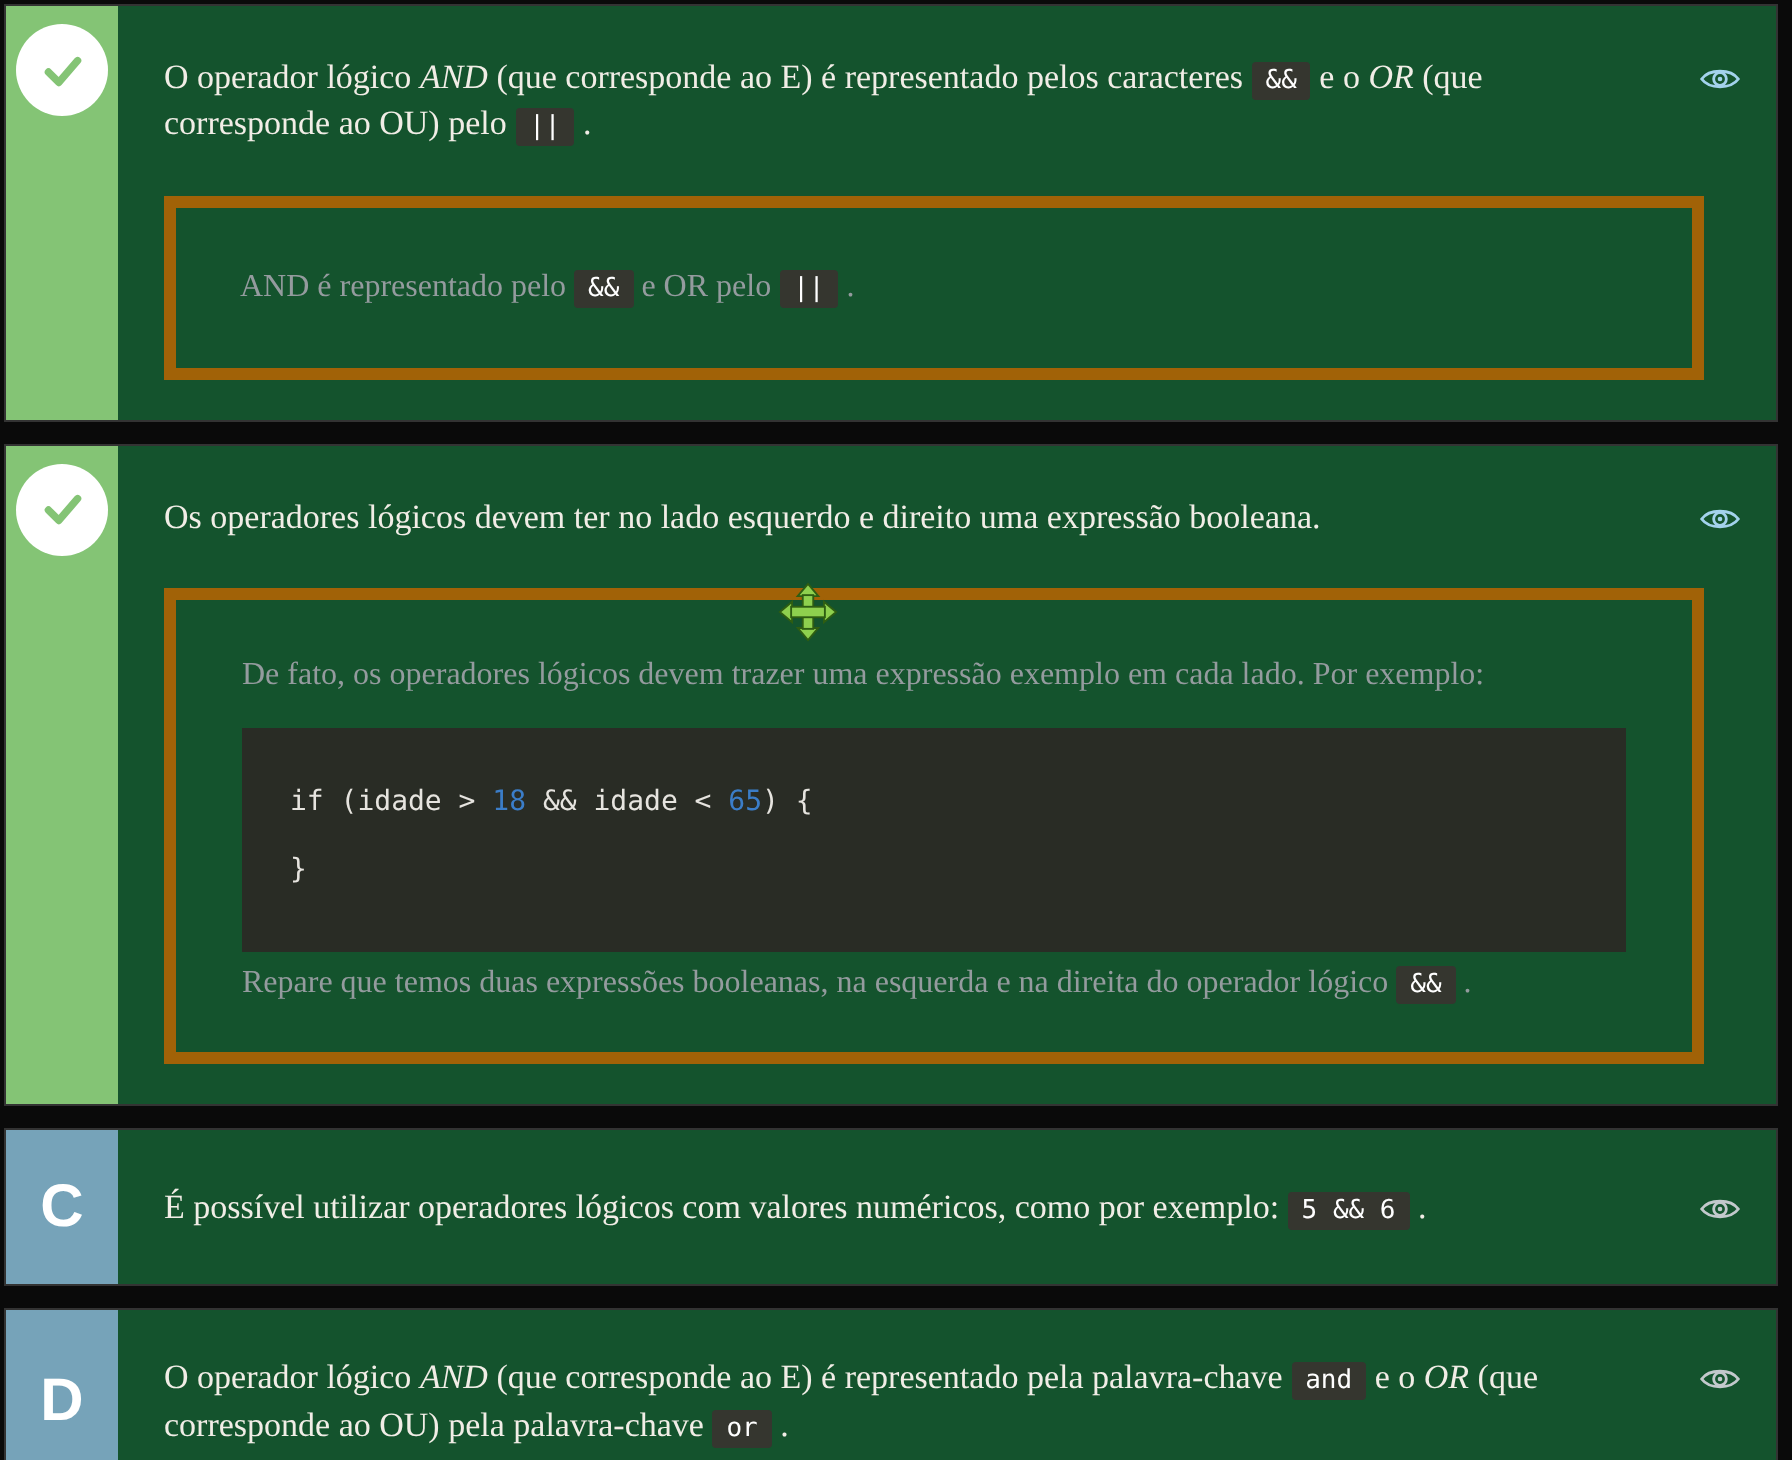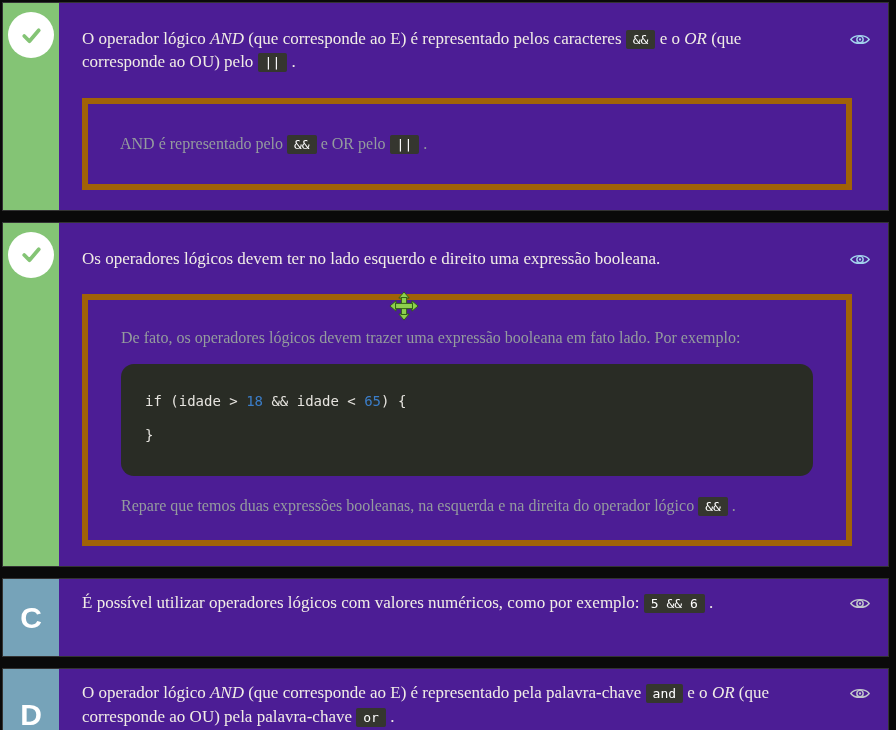--- a/index.html
+++ b/index.html
@@ -5,21 +5,21 @@
   * { box-sizing: border-box; margin: 0; padding: 0; }
   html, body { width: 896px; height: 730px; }
   body {
     background: #0a0a0a;
     font-family: "Liberation Serif", serif;
     overflow: hidden;
     padding: 2px 7px 0 2px;
   }
   .block {
     display: flex;
-    background: #4c1d95;
+    background: #14532d;
     border: 1px solid #333333;
     margin-bottom: 11px;
   }
   .block-a { min-height: 194px; }
   .block-b { min-height: 322px; }
   .block-c { min-height: 79px; }
   .block-d { min-height: 93px; }
   .sidebar {
     flex: 0 0 56px;
     width: 56px;
@@ -41,21 +41,21 @@
     font-size: 30px;
     color: #ffffff;
   }
   .content {
     flex: 1;
     padding: 24px 16px 20px 23px;
     display: flex;
     flex-direction: column;
     min-width: 0;
   }
-  .centered .content { justify-content: flex-start; padding-top: 12px; padding-bottom: 12px; }
+  .centered .content { justify-content: center; padding-top: 12px; padding-bottom: 12px; }
   .title-row { display: flex; align-items: flex-start; }
   .answer-text {
     flex: 1;
     color: #f1ede6;
     font-size: 17px;
     line-height: 1.38;
     margin-right: 28px;
   }
   .answer-text em { font-style: italic; }
   .badge {
@@ -86,38 +86,37 @@
   .fb-text { line-height: 1.5; }
   .code-block {
     position: relative;
     background: #292c25;
     margin-top: 14px;
     padding: 20px 24px 18px;
     font-family: "DejaVu Sans Mono", monospace;
     font-size: 14px;
     color: #e6e4df;
     min-height: 112px;
-    border-radius: 13px;
   }
   .code-line { line-height: 34px; white-space: pre; }
   .code-line .num { color: #3b7dc8; }
   .copy-btn {
     position: absolute;
     right: 14px; bottom: 14px;
     background: transparent;
     border: 3px solid #1f96d3;
     color: #2b9fd8;
     font-family: "Liberation Sans", sans-serif;
     font-weight: bold;
     font-size: 13px;
     letter-spacing: 0.4px;
     padding: 8px 17px;
     cursor: pointer;
   }
-  .outro { margin-top: 18px; }
+  .outro { margin-top: 4px; }
   .move-cursor {
     position: absolute;
     top: -9px;
     left: 301px;
     width: 30px; height: 30px;
     line-height: 0;
   }
 </style>
 </head>
 <body>
@@ -172,21 +171,21 @@
           <g fill="#8ed04e" stroke="#2e5d12" stroke-width="1">
             <polygon points="16,1 21.5,7.5 10.5,7.5"></polygon>
             <polygon points="16,31 21.5,24.5 10.5,24.5"></polygon>
             <polygon points="1,16 7.5,10.5 7.5,21.5"></polygon>
             <polygon points="31,16 24.5,10.5 24.5,21.5"></polygon>
             <rect x="13.2" y="7" width="5.6" height="18"></rect>
             <rect x="7" y="13.2" width="18" height="5.6"></rect>
           </g>
         </svg>
       </span>
-      <div class="fb-text">De fato, os operadores lógicos devem trazer uma expressão booleana em fato lado. Por exemplo:</div>
+      <div class="fb-text">De fato, os operadores lógicos devem trazer uma expressão exemplo em cada lado. Por exemplo:</div>
       <div class="code-block">
         <div class="code-line">if (idade &gt; <span class="num">18</span> &amp;&amp; idade &lt; <span class="num">65</span>) {</div>
         <div class="code-line">}</div>
       </div>
       <div class="fb-text outro">Repare que temos duas expressões booleanas, na esquerda e na direita do operador lógico <code class="badge">&amp;&amp;</code> .</div>
     </div>
   </div>
 </div>
 
 <div class="block block-c centered">

